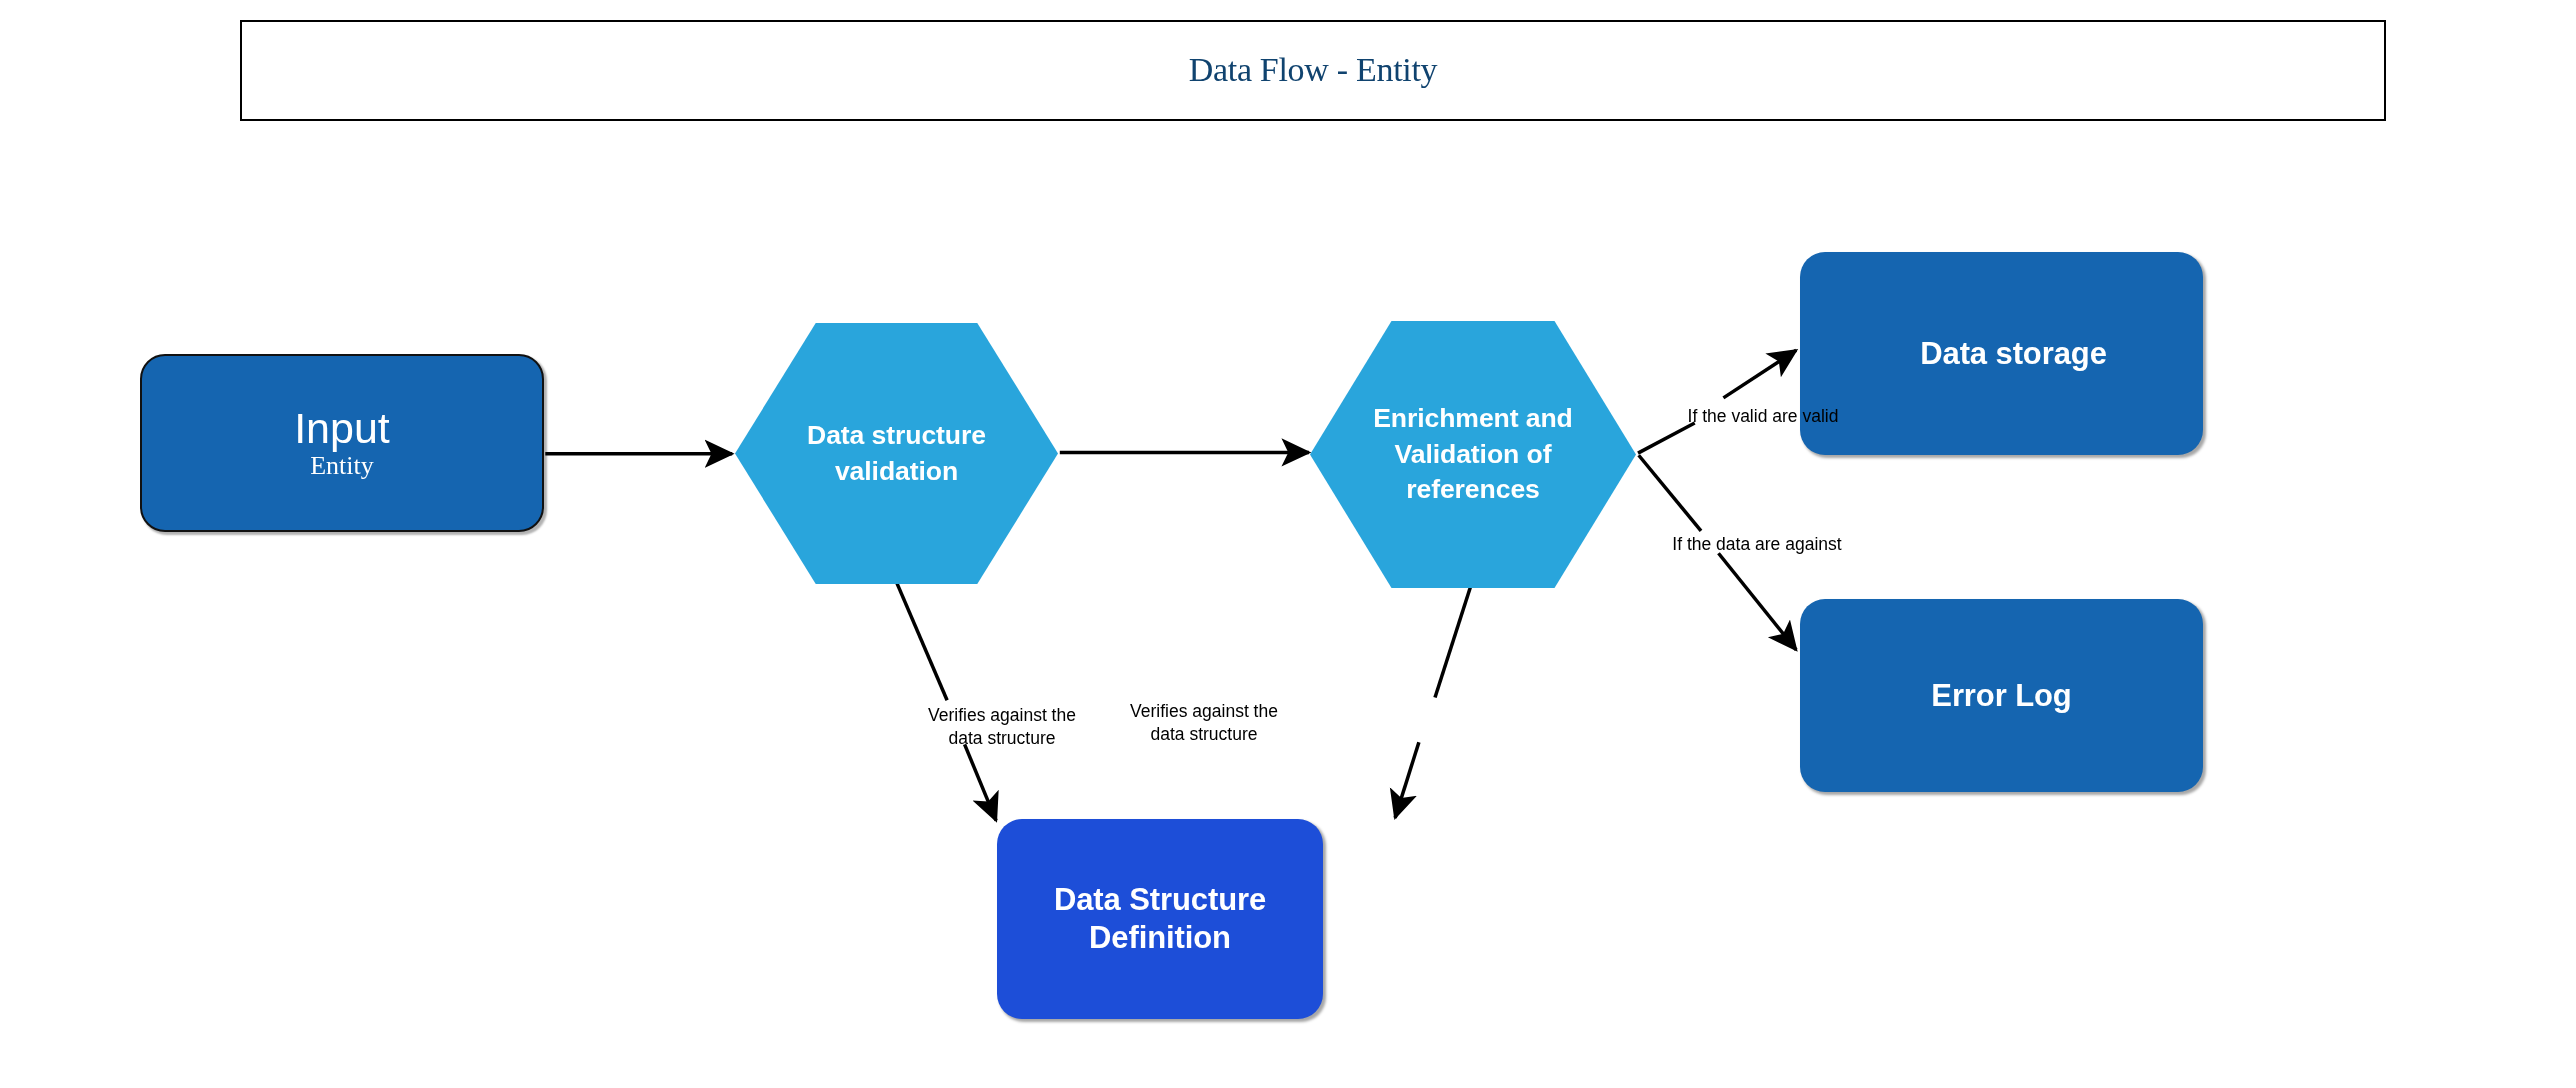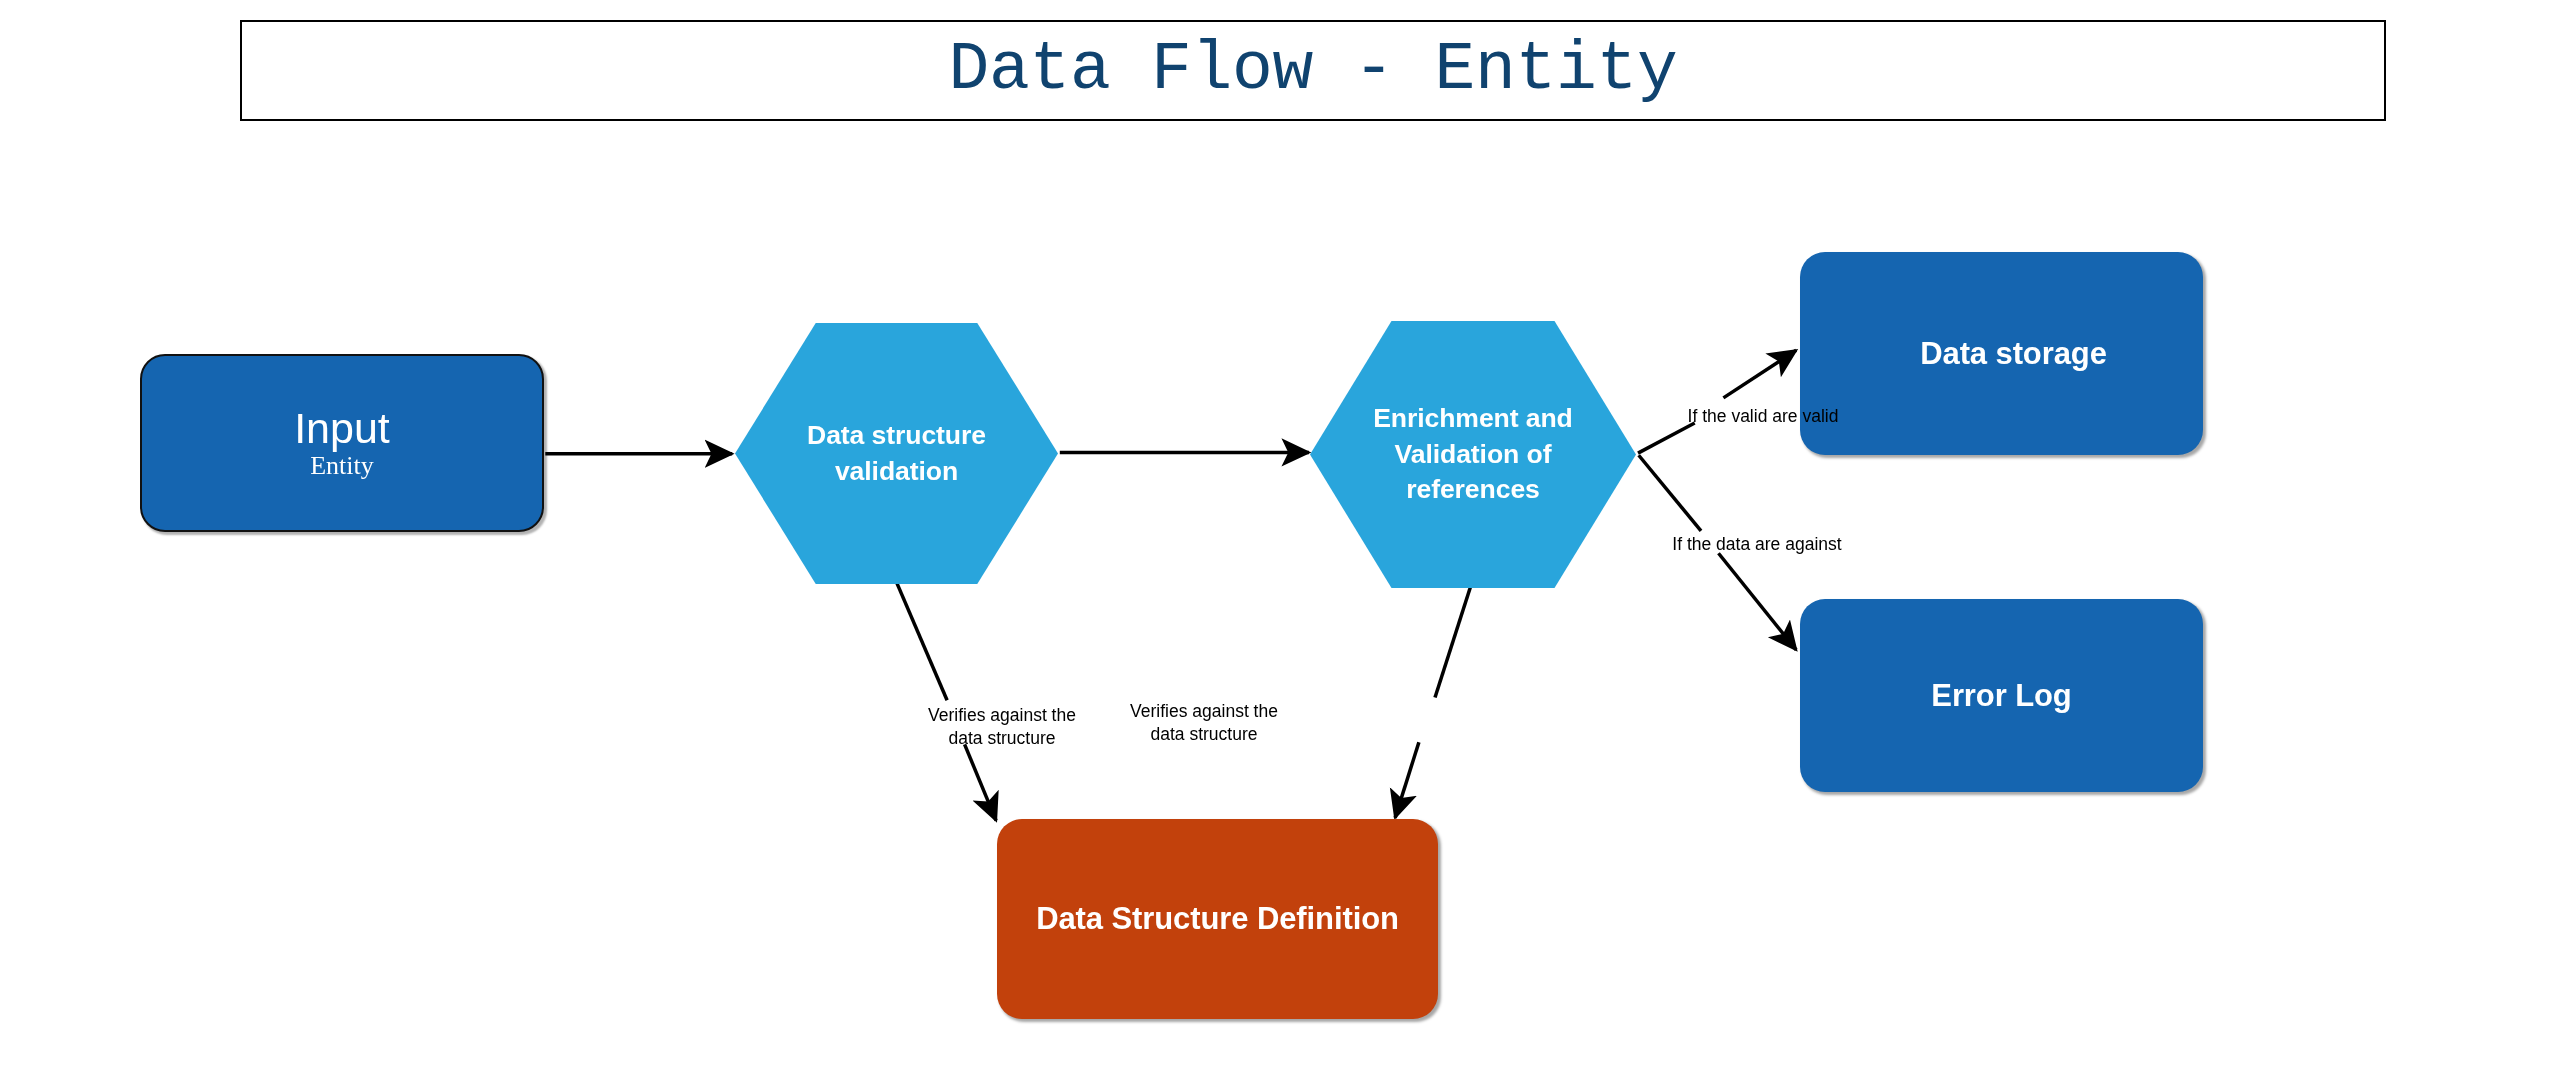--- a/index.html
+++ b/index.html
@@ -25,23 +25,23 @@
     width: 2146px;
     height: 101px;
     background: #ffffff;
     border: 2.1px solid #000000;
     box-sizing: border-box;
     display: flex;
     align-items: center;
     justify-content: center;
   }
   #title-text {
-    font-size: 68px;
+    font-size: 34px;
     color: #10436f;
-    font-family: Liberation Mono, monospace;
+    font-family: Liberation Serif, serif;
     letter-spacing: -0.3px;
     line-height: 1;
   }
   
   #edges {
     position: absolute;
     left: 0;
     top: 0;
     width: 2576px;
     height: 1089px;
@@ -95,23 +95,23 @@
     left: 1800px;
     top: 599px;
     width: 403px;
     height: 193px;
     background: #1565b0;
     box-shadow: 2.1px 2.1px 2.8px rgba(0,0,0,0.35);
   }
   #node-dsd {
     left: 997px;
     top: 819px;
-    width: 441px;
+    width: 326px;
     height: 200px;
-    background: #c2410c;
+    background: #1d4ed8;
     box-shadow: 2.1px 2.1px 2.8px rgba(0,0,0,0.35);
   }
   .box-label {
     font-size: 31px;
     font-weight: bold;
     line-height: 1.22;
     letter-spacing: -0.1px;
   }
   
   .hexagon {

